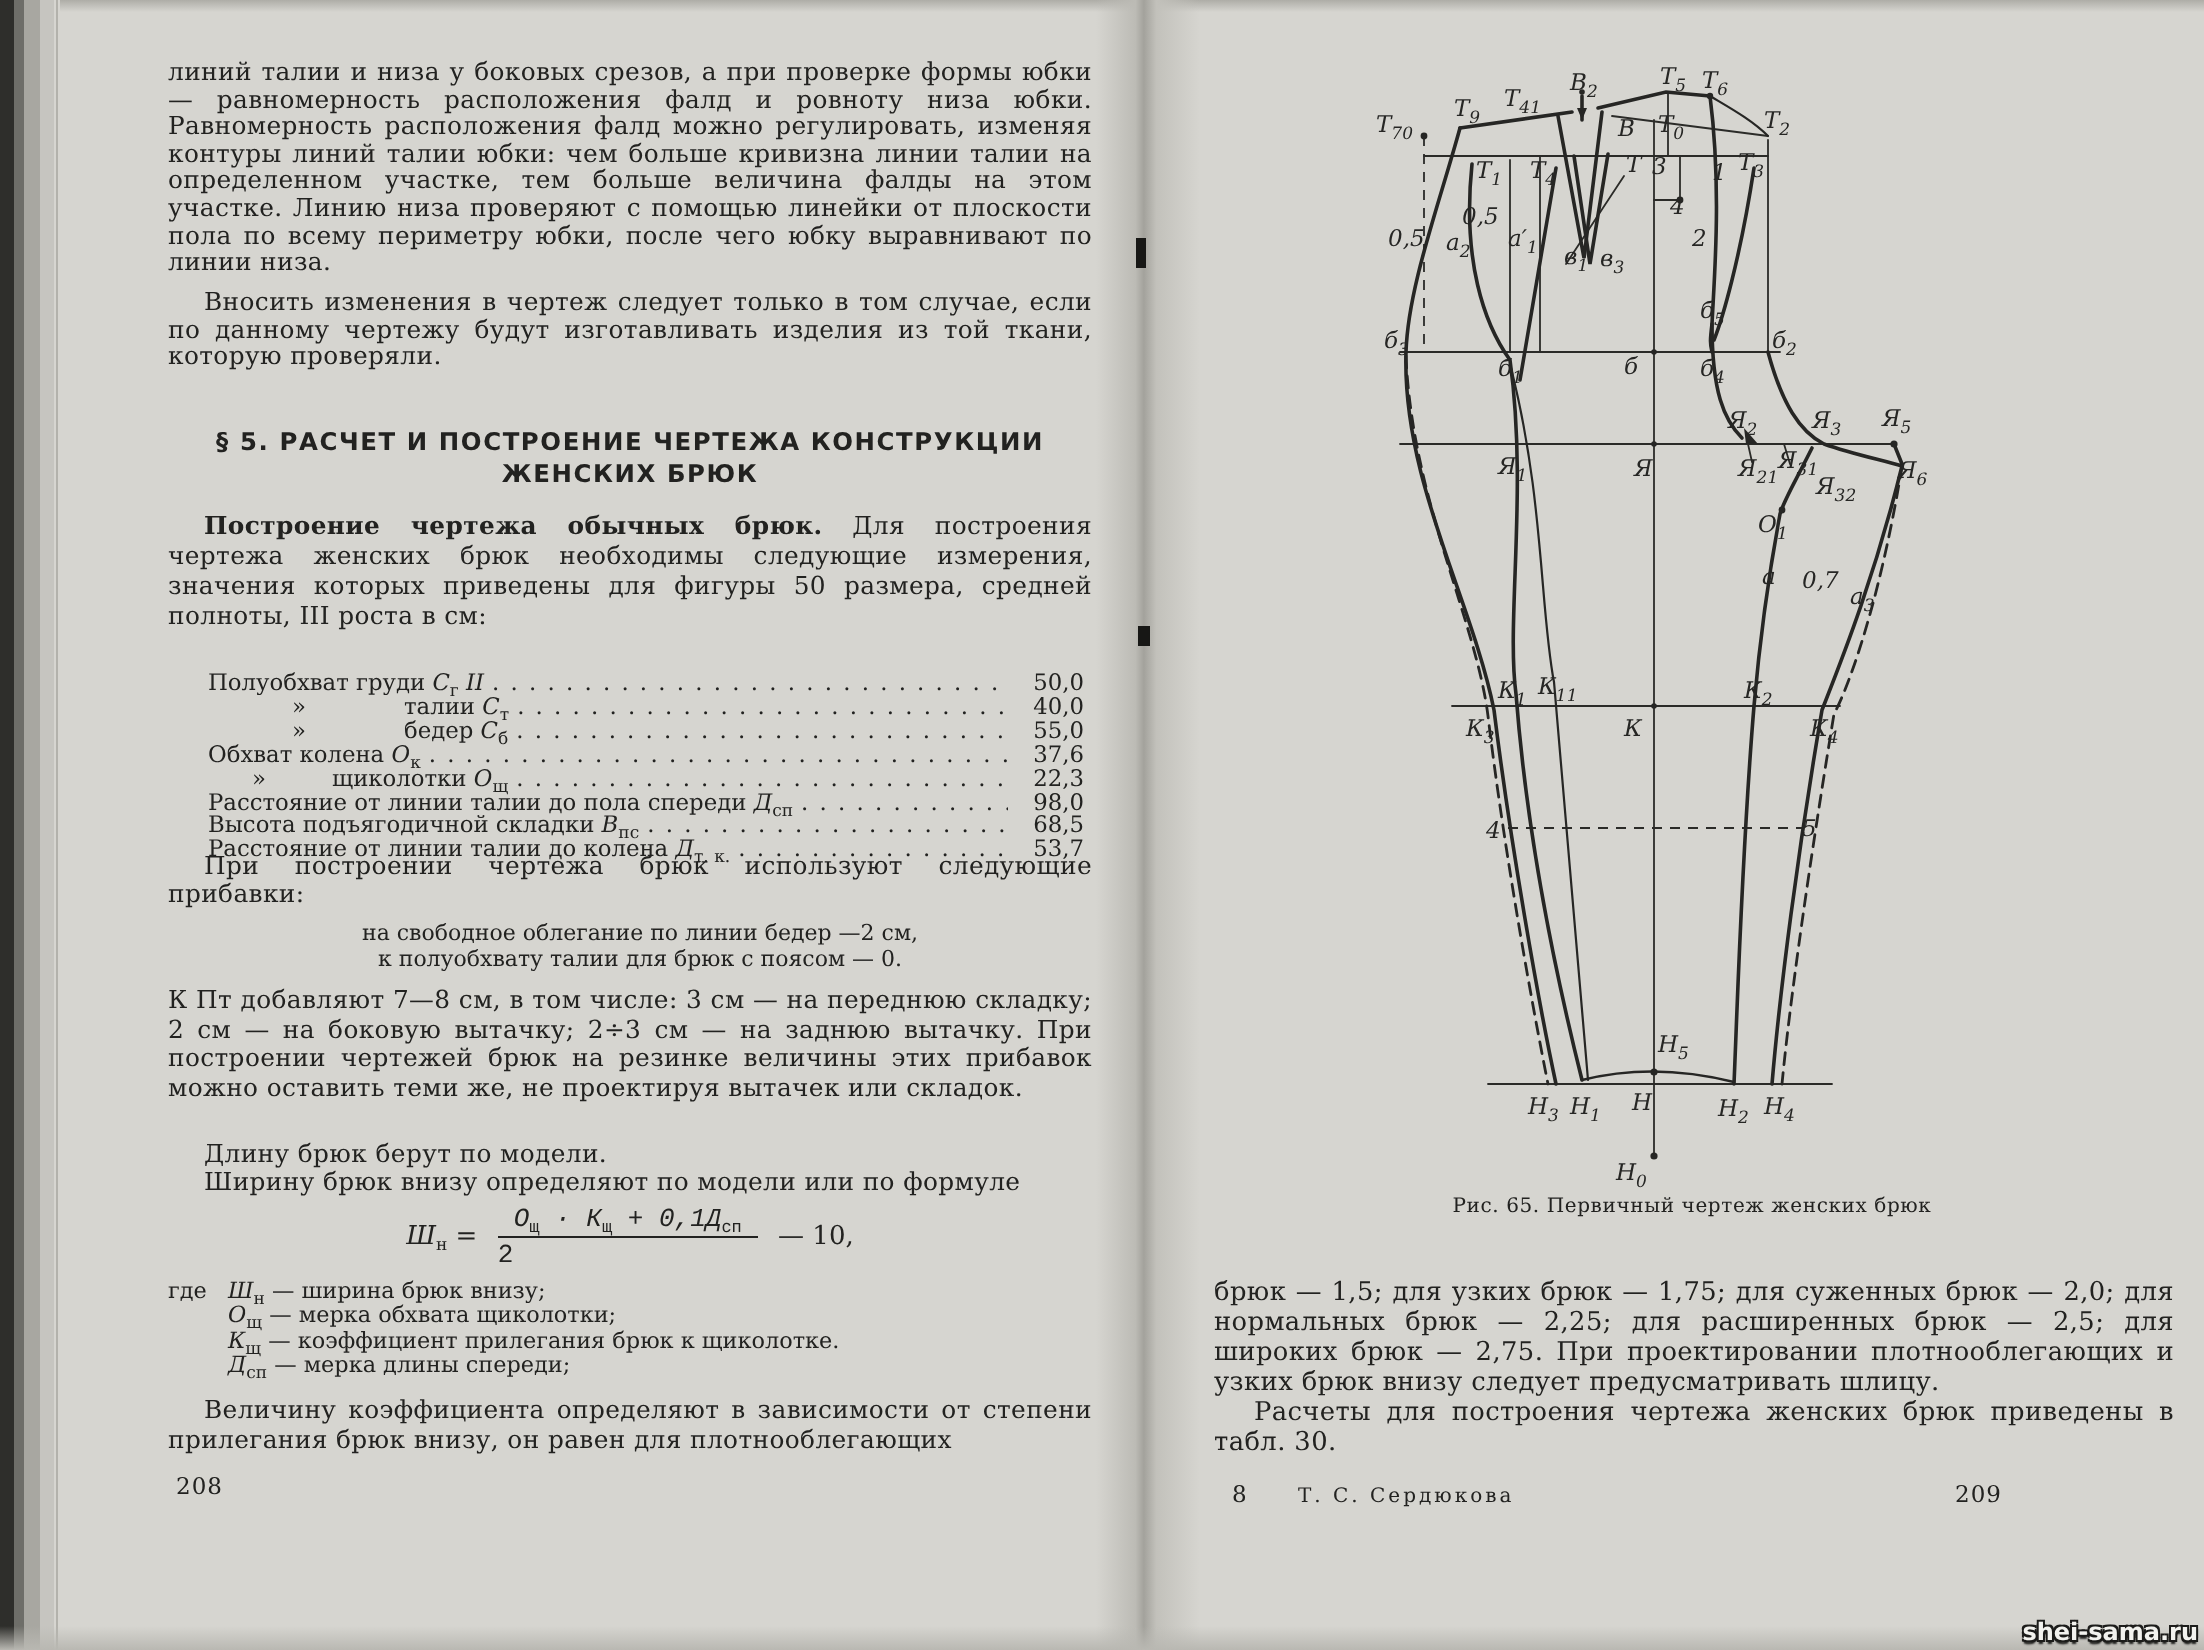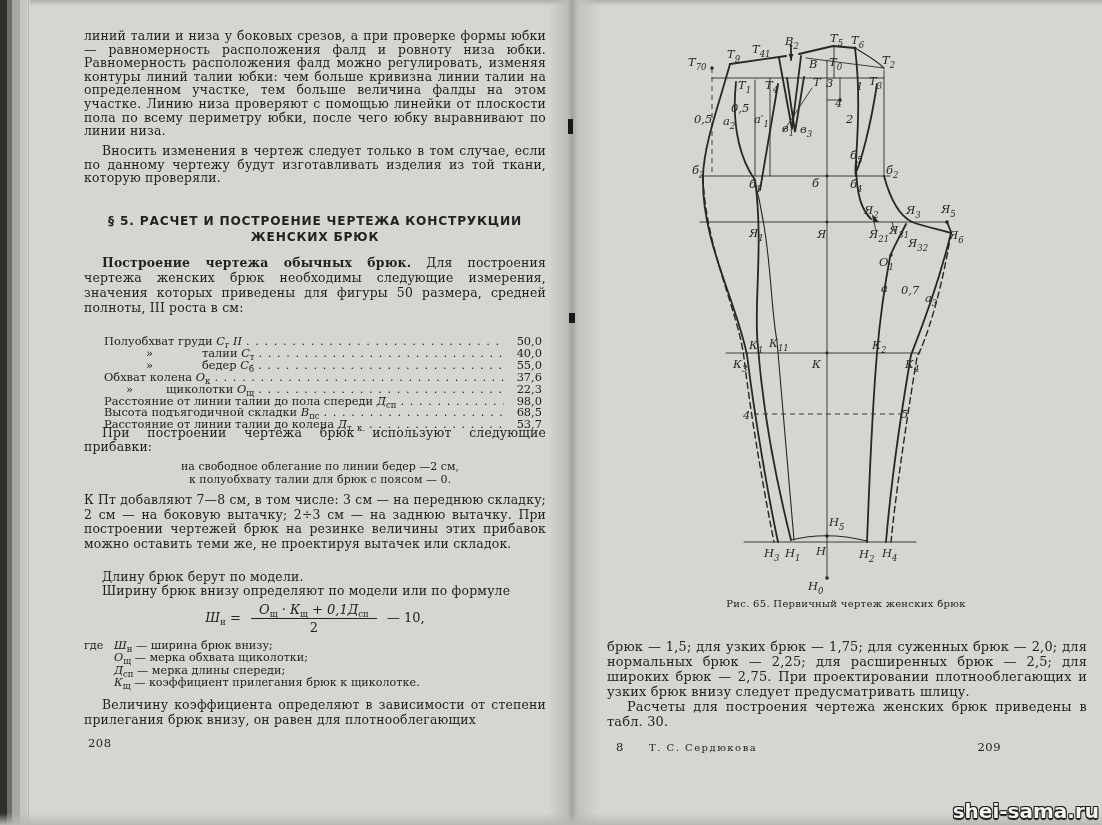--- a/index.html
+++ b/index.html
@@ -30,40 +30,40 @@
   .m-row{display:flex;align-items:baseline;}
   .m-label i{font-style:italic;}
   .m-label sub,.def-row sub,.f-lhs sub,.num sub{font-size:8.5px;vertical-align:-3px;line-height:0;}
   .dots{flex:1;overflow:hidden;white-space:nowrap;margin:0 4px;}
   .dots::after{content:". . . . . . . . . . . . . . . . . . . . . . . . . . . . . . . . . . .";letter-spacing:1px;}
   .m-val{width:34px;text-align:right;flex:none;}
   .adds{position:absolute;left:140px;width:360px;font-size:11px;line-height:12.8px;text-align:center;}
   
   .formula{position:absolute;left:84px;width:462px;text-align:center;font-size:13px;}
   .formula i{font-style:italic;}
-  .frac{display:inline-block;vertical-align:middle;text-align:center;margin:0 6px;}
+  .frac{display:inline-block;vertical-align:middle;text-align:left;margin:0 6px;font-family:Liberation Mono, monospace;}
   .frac .num{display:block;border-bottom:1px solid #222220;padding:0 8px 1px;}
   .frac .den{display:block;padding-top:1px;}
   
   #def-list{position:absolute;left:84px;width:462px;font-size:11.2px;line-height:12.4px;}
   .def-row{padding-left:30px;}
   .def-row.first{padding-left:0;}
   .def-row .where{display:inline-block;width:30px;}
   .def-row i{font-style:italic;}
   .pgnum{position:absolute;font-size:11.5px;letter-spacing:.5px;}
   
   .rp{position:absolute;left:607px;width:480px;text-align:justify;font-size:12.9px;line-height:15px;letter-spacing:.2px;}
   .rp.p-indent{text-indent:20px;}
   .caption{position:absolute;left:650px;width:392px;text-align:center;font-size:10px;letter-spacing:.3px;}
   .footer-right{position:absolute;left:616px;top:740px;width:440px;font-size:11.5px;}
   .footer-right .author{font-size:10px;letter-spacing:1.5px;margin-left:22px;}
   svg text{font-family:"DejaVu Serif","Liberation Serif",serif;font-style:italic;font-size:11.5px;fill:#262624;}
   
   .watermark{position:absolute;right:3px;bottom:2px;font-family:"DejaVu Sans","Liberation Sans",sans-serif;
-     font-weight:bold;font-size:20px;color:#f2f2ee;
+     font-weight:bold;font-size:12px;color:#f2f2ee;
      text-shadow:-1px -1px 0 #1c1c1a,1px -1px 0 #1c1c1a,-1px 1px 0 #1c1c1a,1px 1px 0 #1c1c1a,0 2px 1px #1c1c1a;margin-left:27px;}
 </style>
 </head>
 <body>
 
 <div id="scan">
   <div class="edge-top"></div>
 
   <div>
     <div class="lp" style="top:29px;">линий талии и низа у боковых срезов, а при проверке формы юбки — равномерность расположения фалд и ровноту низа юбки. Равномерность расположения фалд можно регулировать, изменяя контуры линий талии юбки: чем больше кривизна линии талии на определенном участке, тем больше величина фалды на этом участке. Линию низа проверяют с помощью линейки от плоскости пола по всему периметру юбки, после чего юбку выравнивают по линии низа.</div>
@@ -136,22 +136,22 @@
       <span class="frac">
         <span class="num" id="formula-num"><i>О</i><sub>щ</sub><i> · </i><i>К</i><sub>щ</sub><i> + 0,1</i><i>Д</i><sub>сп</sub></span>
         <span class="den">2</span>
       </span>
       <span> — 10,</span>
     </div>
 
     <div id="def-list" style="top:640px;">
         <div class="def-row first"><span class="where">где</span><i>Ш</i><sub>н</sub> — ширина брюк внизу;</div>
         <div class="def-row"><i>О</i><sub>щ</sub> — мерка обхвата щиколотки;</div>
+        <div class="def-row"><i>К</i><sub>щ</sub> — коэффициент прилегания брюк к щиколотке.</div>
         <div class="def-row"><i>Д</i><sub>сп</sub> — мерка длины спереди;</div>
-        <div class="def-row"><i>К</i><sub>щ</sub> — коэффициент прилегания брюк к щиколотке.</div>
       </div>
 
     <div class="lp p-indent" style="top:698px;line-height:14.5px;">Величину коэффициента определяют в зависимости от степени прилегания брюк внизу, он равен для плотнооблегающих</div>
     <div class="pgnum" style="left:88px;top:736px;">208</div>
   </div>
 
   <div>
     <svg id="diagram" style="position:absolute;left:680px;top:28px;" width="340" height="585" viewBox="680 28 340 585">
       <g fill="none" stroke="#2b2b28" stroke-width="0.9" stroke-linecap="round">
         <path d="M712,78 H884"></path>

